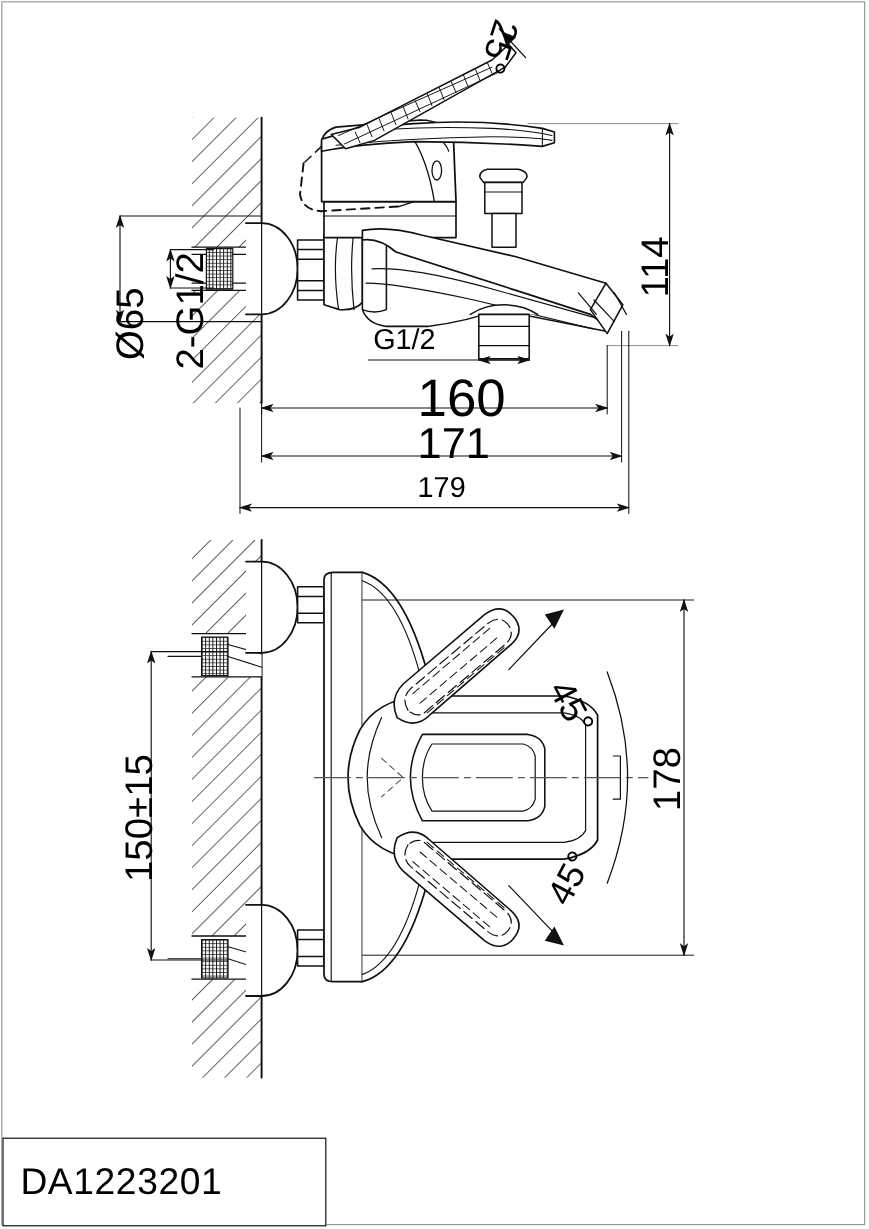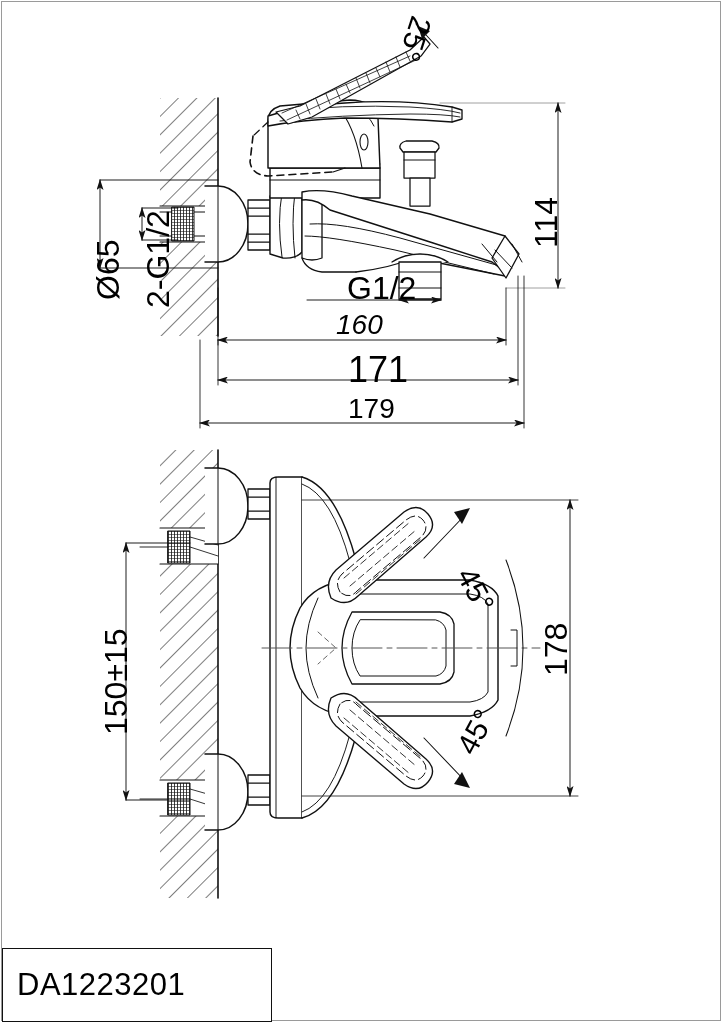--- a/index.html
+++ b/index.html
@@ -332,27 +332,27 @@
 
     </g>
   </svg>
 
   <div class="dimtext v-rot" style="left:92px;top:300px;font-size:32px;">Ø65</div>
 
   <div class="dimtext v-rot" style="left:142px;top:308px;font-size:32px;">2-G1/2</div>
 
   <div class="dimtext v-rot" style="left:530px;top:248px;font-size:32px;">114</div>
 
-  <div class="dimtext" style="left:311px;top:272px;font-size:32px;margin-left:36px;">G1/2</div>
-
-  <div class="dimtext" style="left:336px;top:311px;font-size:28px;font-style:italic;">160</div>
+  <div class="dimtext" style="left:311px;top:272px;font-size:24px;">G1/2</div>
+
+  <div class="dimtext" style="left:348px;top:311px;font-size:44px;">160</div>
 
   <div class="dimtext" style="left:348px;top:352px;font-size:36px;">171</div>
 
-  <div class="dimtext" style="left:348px;top:395px;font-size:28px;">179</div>
+  <div class="dimtext" style="left:348px;top:395px;font-size:24px;">179</div>
 
   <div class="dimtext" style="left:436px;top:22px;font-size:30px;transform:rotate(108deg);transform-origin:left top;">25°</div>
 
   <div class="dimtext v-rot" style="left:100px;top:735px;font-size:32px;">150±15</div>
 
   <div class="dimtext v-rot" style="left:540px;top:676px;font-size:32px;">178</div>
 
   <div class="dimtext" style="left:478px;top:563px;font-size:30px;transform:rotate(62deg);transform-origin:left top;">45°</div>
 
   <div class="dimtext" style="left:452px;top:745px;font-size:30px;transform:rotate(-62deg);transform-origin:left top;">45°</div>

